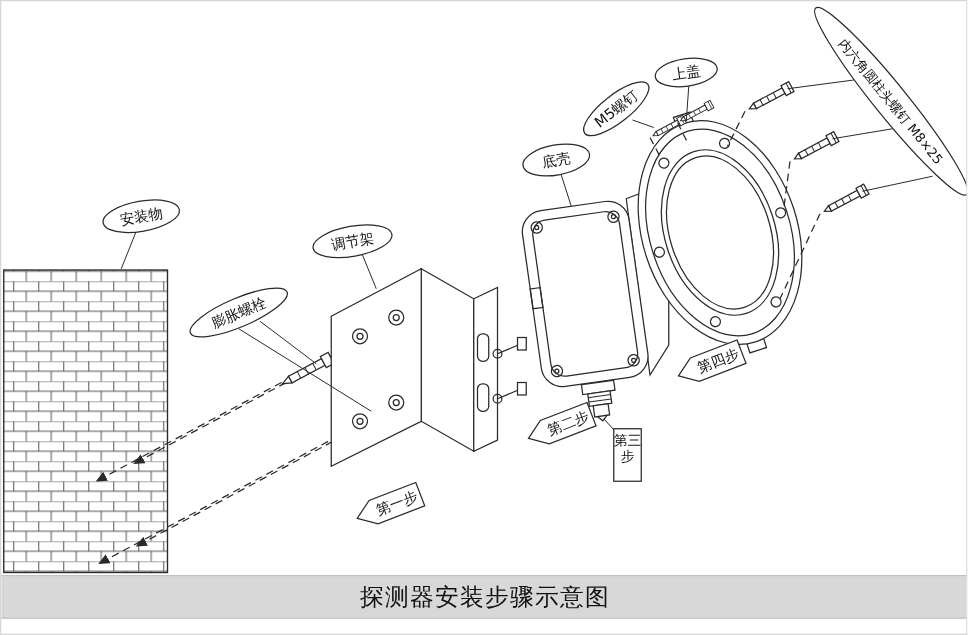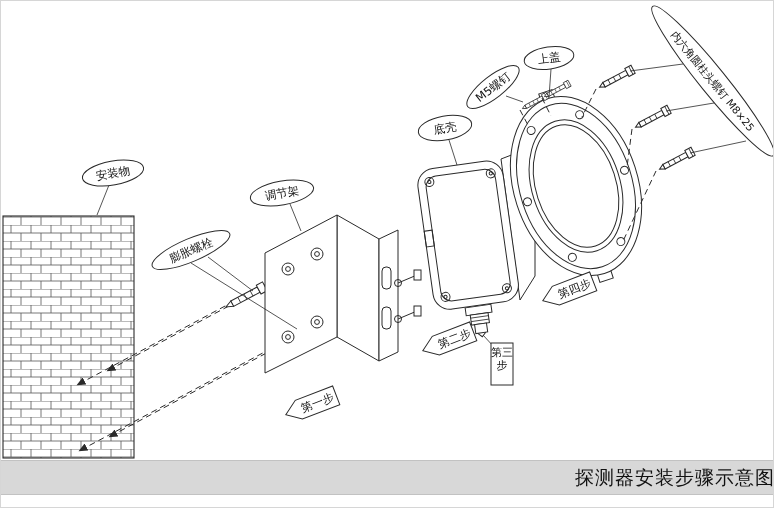--- a/index.html
+++ b/index.html
@@ -18,21 +18,21 @@
   text.lbl-sm{fill:#111;stroke:none;font-size:10.5px;text-anchor:middle;
     font-family:"DejaVu Sans","Liberation Sans",sans-serif;}
   .step3-text{
     position:absolute;left:490px;top:346px;width:22px;height:38px;
     font-size:11px;line-height:12.5px;text-align:center;color:#111;
     word-break:break-all;z-index:3;
   }
   .title-bar{
     position:absolute;left:0;top:459px;width:774px;height:33px;
     background:#d8d8d8;border-top:1px solid #c2c2c2;border-bottom:1px solid #c2c2c2;
-    display:flex;align-items:center;justify-content:flex-end;z-index:3;
+    display:flex;align-items:center;justify-content:center;z-index:3;
   }
   .title-bar .title{font-size:19px;color:#111;letter-spacing:1px;}
 </style>
 </head>
 <body>
 
 <div class="stage">
 
 <svg width="774" height="508" viewBox="0 0 774 508">
   <defs>

